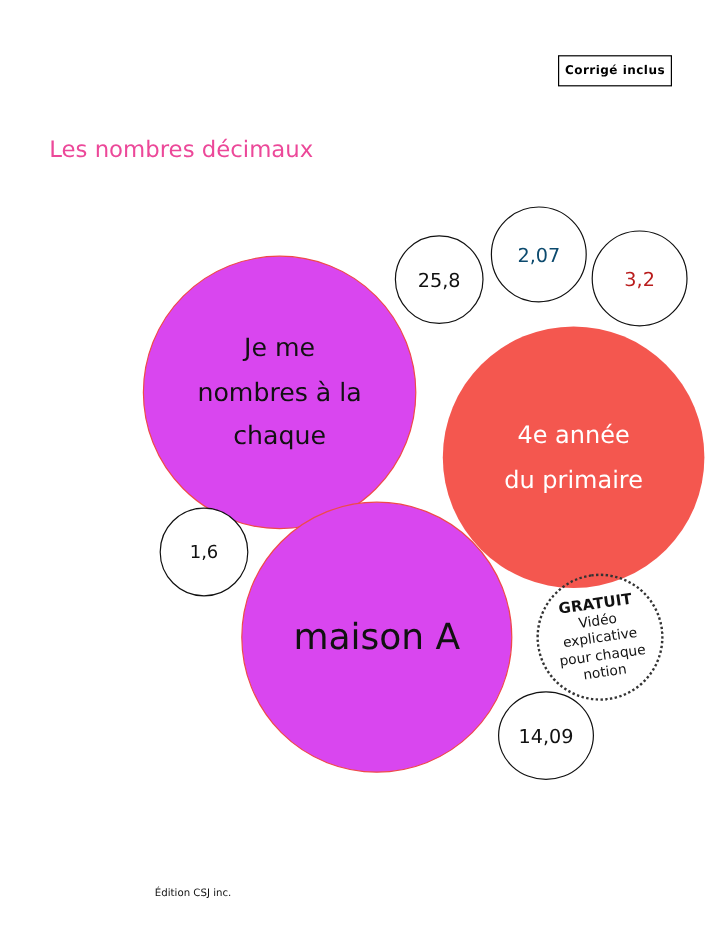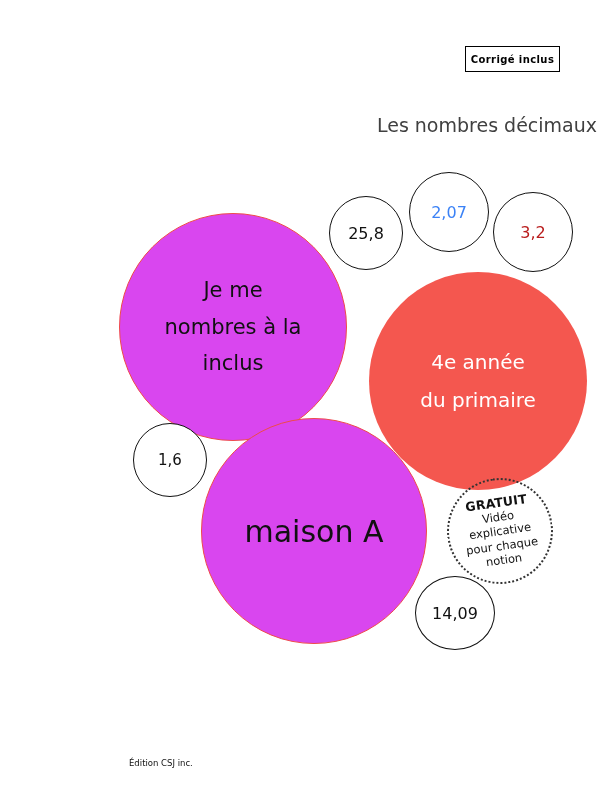--- a/index.html
+++ b/index.html
@@ -39,24 +39,24 @@
     color: #000000;
     letter-spacing: 0.4px;
   }
 
   
   #doc-title {
     position: absolute;
     left: 0;
     top: 114px;
     width: 556px;
-    text-align: right;
+    text-align: left;
     font-family: "DejaVu Sans", sans-serif;
     font-size: 19px;
-    color: #404040;
+    color: #ec4899;
   }
 
   
   .circle {
     position: absolute;
     border-radius: 50%;
     box-sizing: border-box;
     display: flex;
     align-items: center;
     justify-content: center;
@@ -73,21 +73,21 @@
   .circle-red-fill {
     background: #f4574f;
     border: none;
   }
 
   
   #c-258 { left: 288px; top: 196px; width: 74px; height: 74px; }
   #c-258 .t { font-size: 16px; color: #111; }
 
   #c-207 { left: 368px; top: 172px; width: 80px; height: 80px; }
-  #c-207 .t { font-size: 16px; color: #3b82f6; }
+  #c-207 .t { font-size: 16px; color: #0c4a6e; }
 
   #c-32  { left: 452px; top: 192px; width: 80px; height: 80px; }
   #c-32 .t  { font-size: 16px; color: #b91c1c; }
 
   #c-16  { left: 92px; top: 423px; width: 74px; height: 74px; }
   #c-16 .t  { font-size: 15px; color: #111; }
 
   #c-1409 { left: 374px; top: 576px; width: 80px; height: 74px; }
   #c-1409 .t { font-size: 16px; color: #111; text-align: right; }
 
@@ -152,21 +152,21 @@
     left: 92px;
     top: 654px;
     width: 72px;
     height: 52px;
   }
   #logo svg { display: block; }
 
   #logo-caption {
     position: absolute;
     left: 88px;
-    top: 758px;
+    top: 740px;
     font-size: 8.5px;
     color: #111111;
     font-family: "DejaVu Sans", sans-serif;
   }
 </style>
 </head>
 <body>
 
 <div id="page">
 
@@ -185,21 +185,21 @@
   </div>
 
   <div id="c-32" class="circle circle-black">
     <span class="t">3,2</span>
   </div>
 
   <div id="c-practice" class="circle circle-red-outline">
     <span class="t">
       <span>Je me</span><br>
       <span>nombres à la</span><br>
-      <span>inclus</span>
+      <span>chaque</span>
     </span>
   </div>
 
   <div id="c-year" class="circle circle-red-fill">
     <span class="t">
       <span>4e année</span><br>
       <span>du primaire</span>
     </span>
   </div>
 

